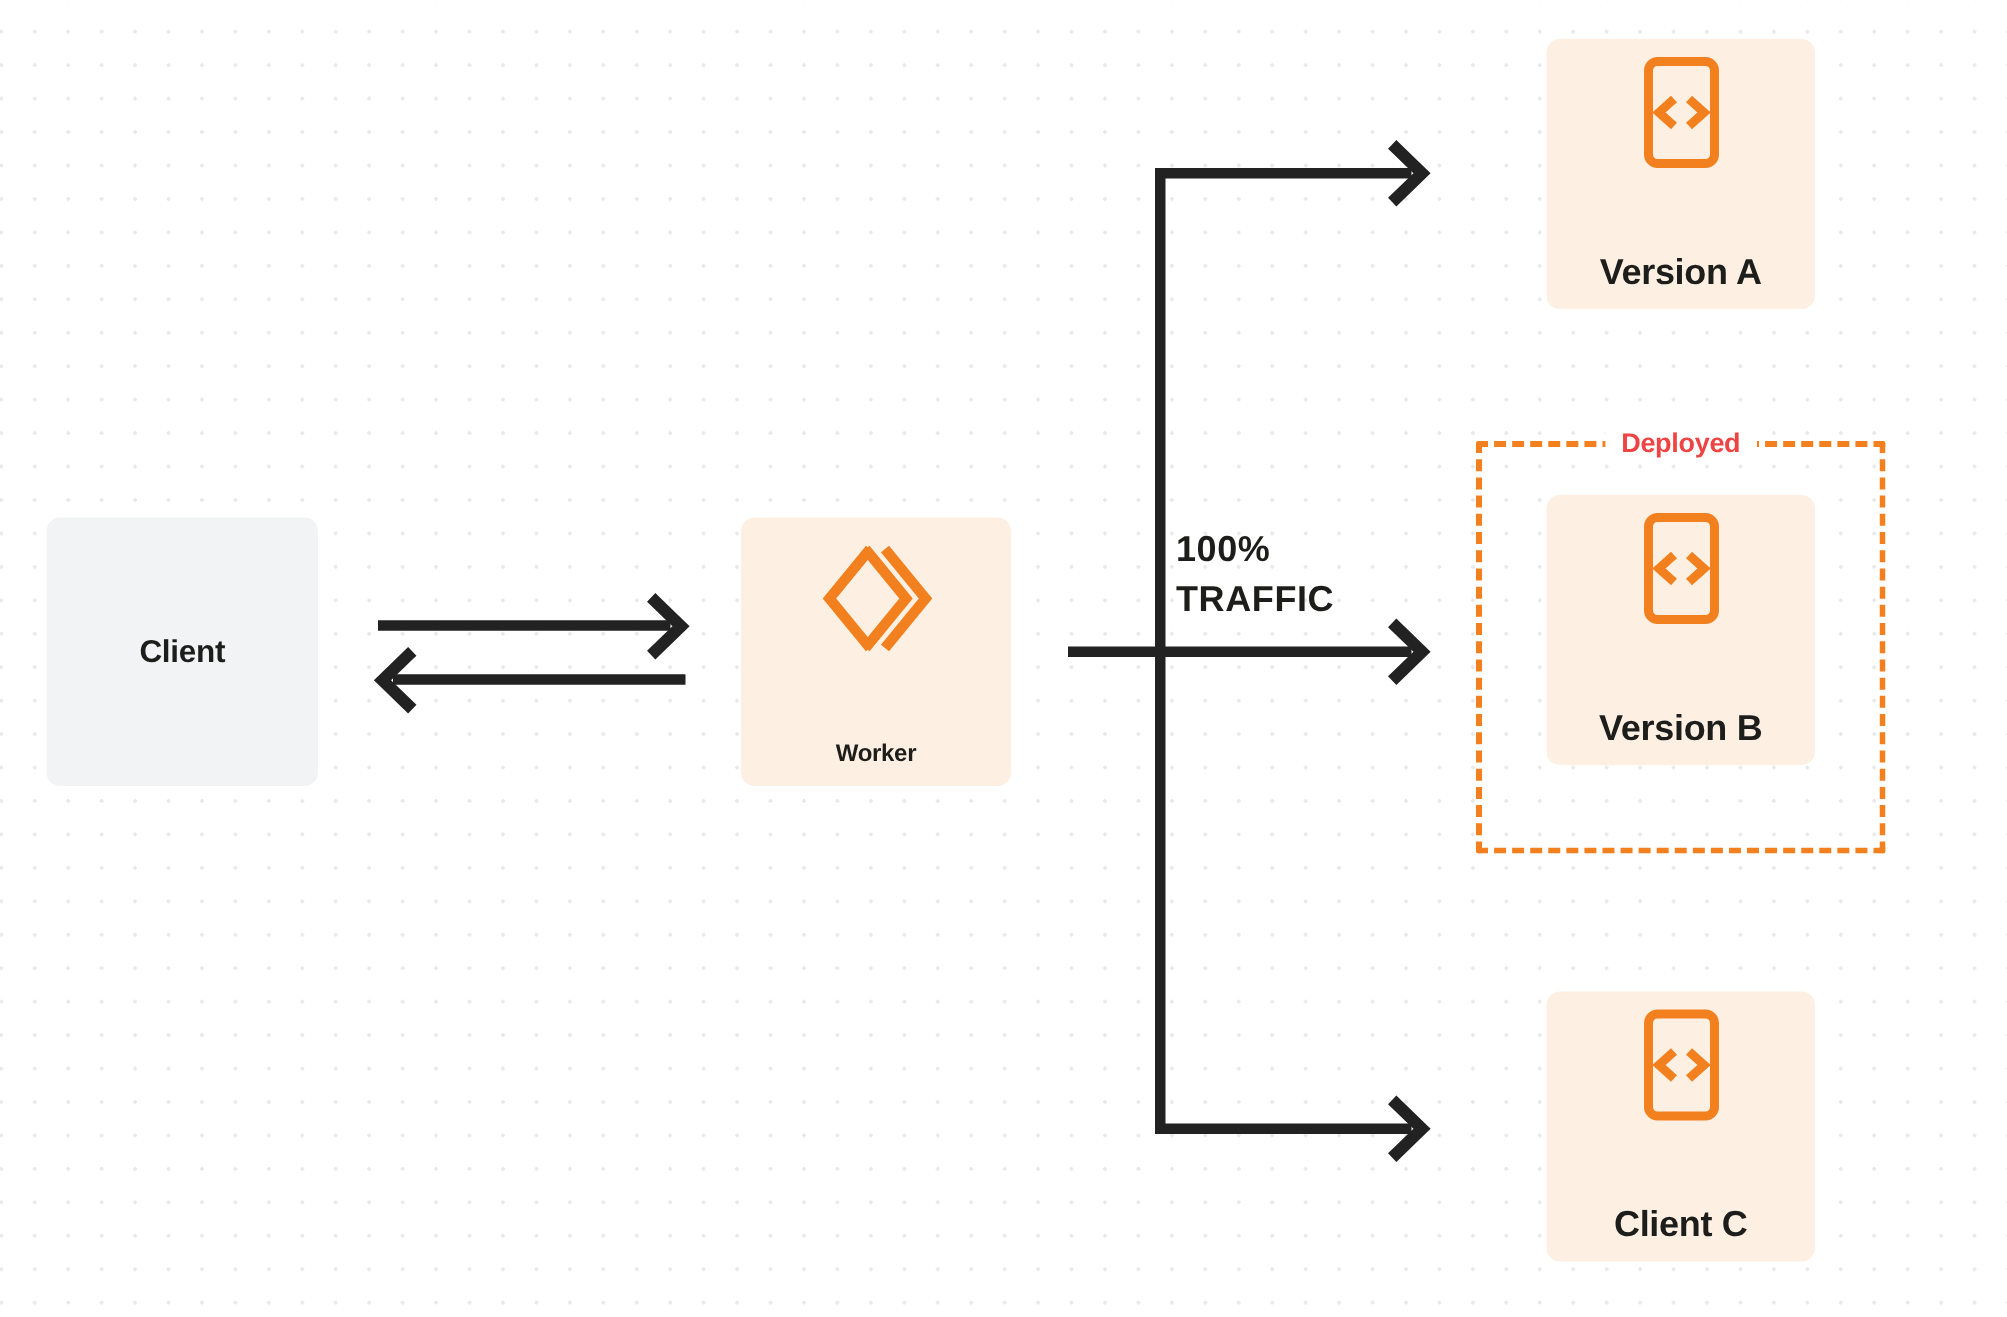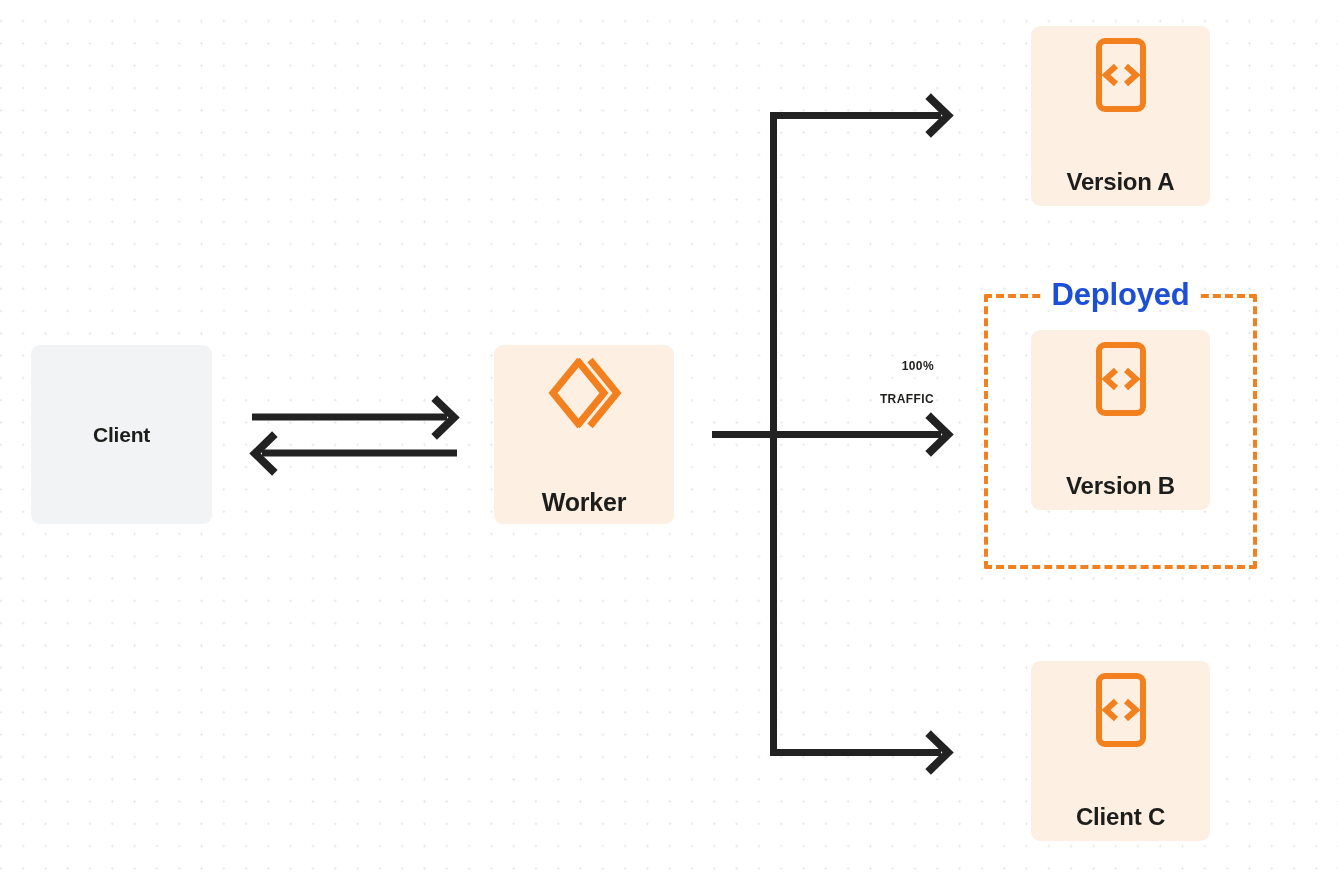--- a/index.html
+++ b/index.html
@@ -48,21 +48,21 @@
   #client-node .node-label { font-size: 21px; }
 
   
   #worker-node {
     left: 494px;
     top: 345px;
     width: 180px;
     height: 179px;
     background: #fdf0e2;
   }
-  #worker-node .node-label { font-size: 25px; margin-top: 14px; }
+  #worker-node .node-label { font-size: 16px; margin-top: 14px; }
 
   
   .version-node {
     width: 179px;
     height: 180px;
     background: #fdf0e2;
     left: 1031px;
   }
   #version-a-node { top: 26px; }
   #version-b-node { top: 330px; }
@@ -86,37 +86,37 @@
     border-radius: 2px;
     background: transparent;
   }
   #deployed-label {
     position: absolute;
     left: 50%;
     top: -3px;
     transform: translate(-50%, -50%);
     background: #ffffff;
     padding: 0 11px;
-    color: #1d4ed8;
-    font-size: 31px;
+    color: #ef4444;
+    font-size: 18px;
     font-weight: bold;
     letter-spacing: -0.2px;
     white-space: nowrap;
     line-height: 26px;
   }
 
   
   #traffic-label {
     position: absolute;
     left: 784px;
     top: 350px;
     width: 150px;
-    text-align: right;
+    text-align: left;
     color: #1d1d1b;
-    font-size: 12px;
+    font-size: 24px;
     font-weight: bold;
     letter-spacing: 0.4px;
     line-height: 33px;
   }
 
   
   #connectors {
     position: absolute;
     left: 0;
     top: 0;

